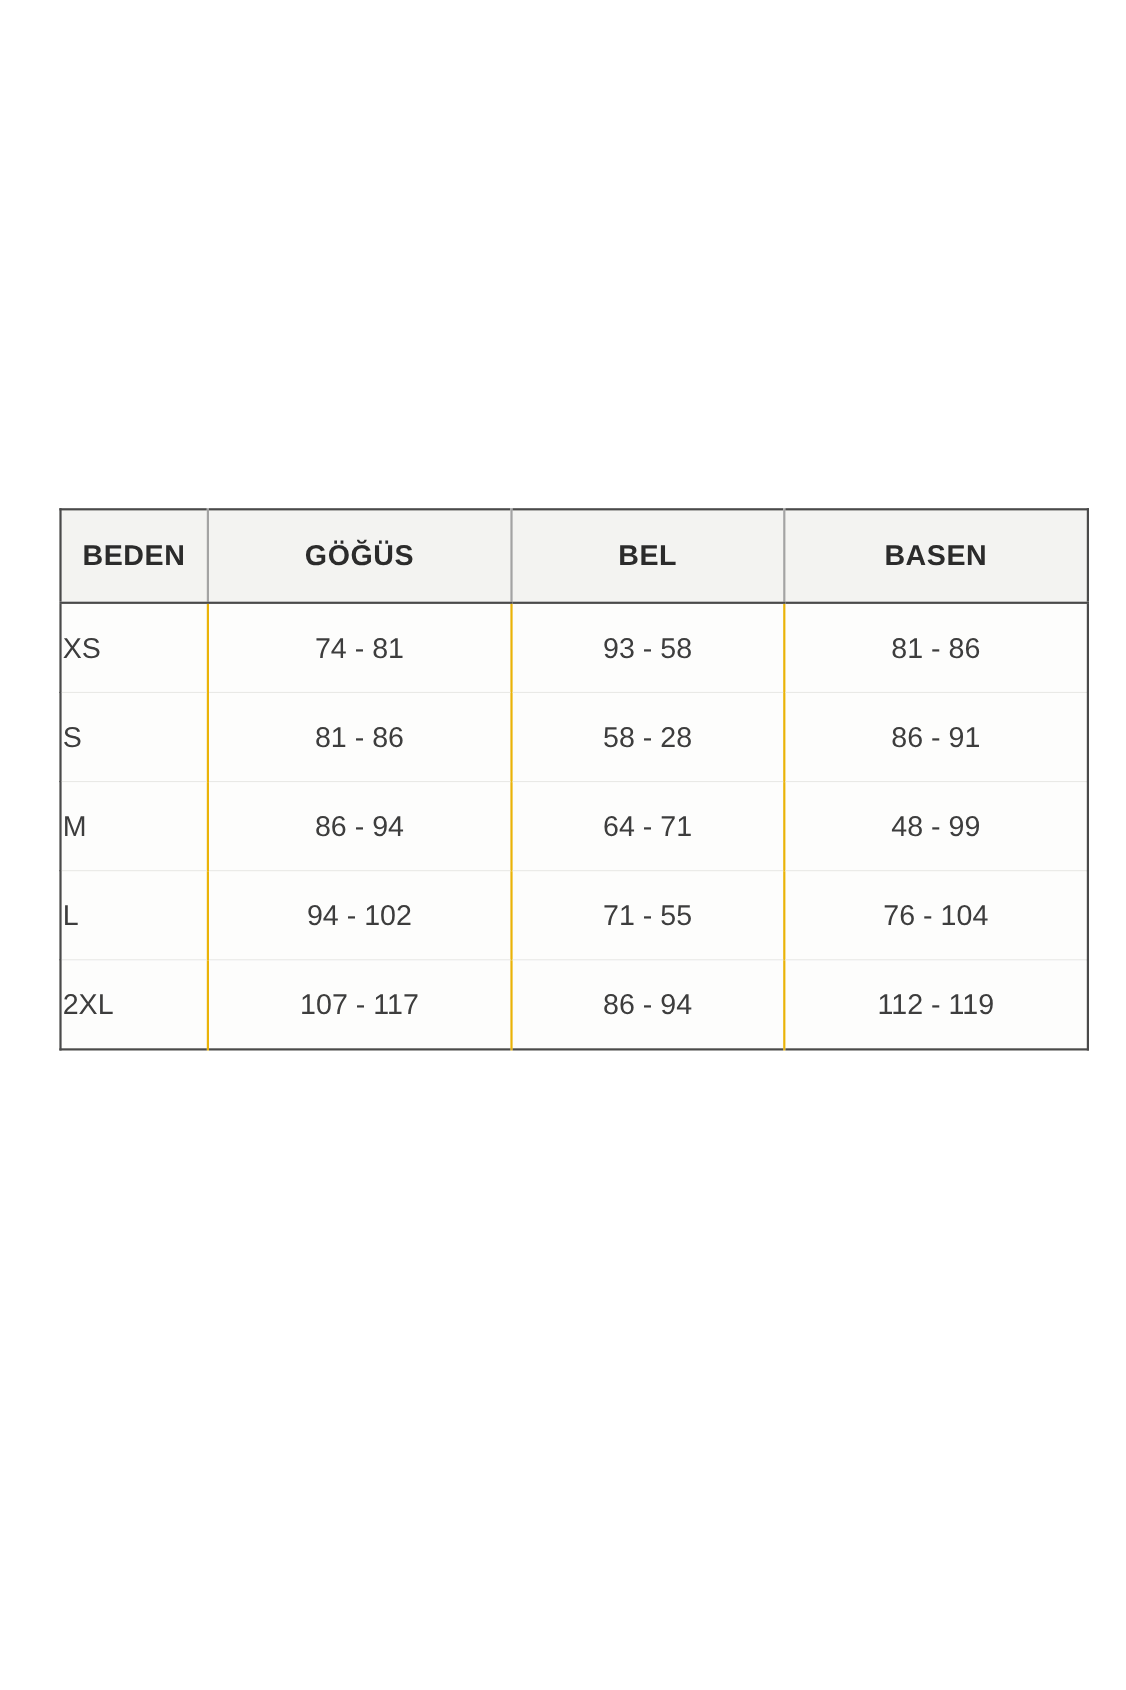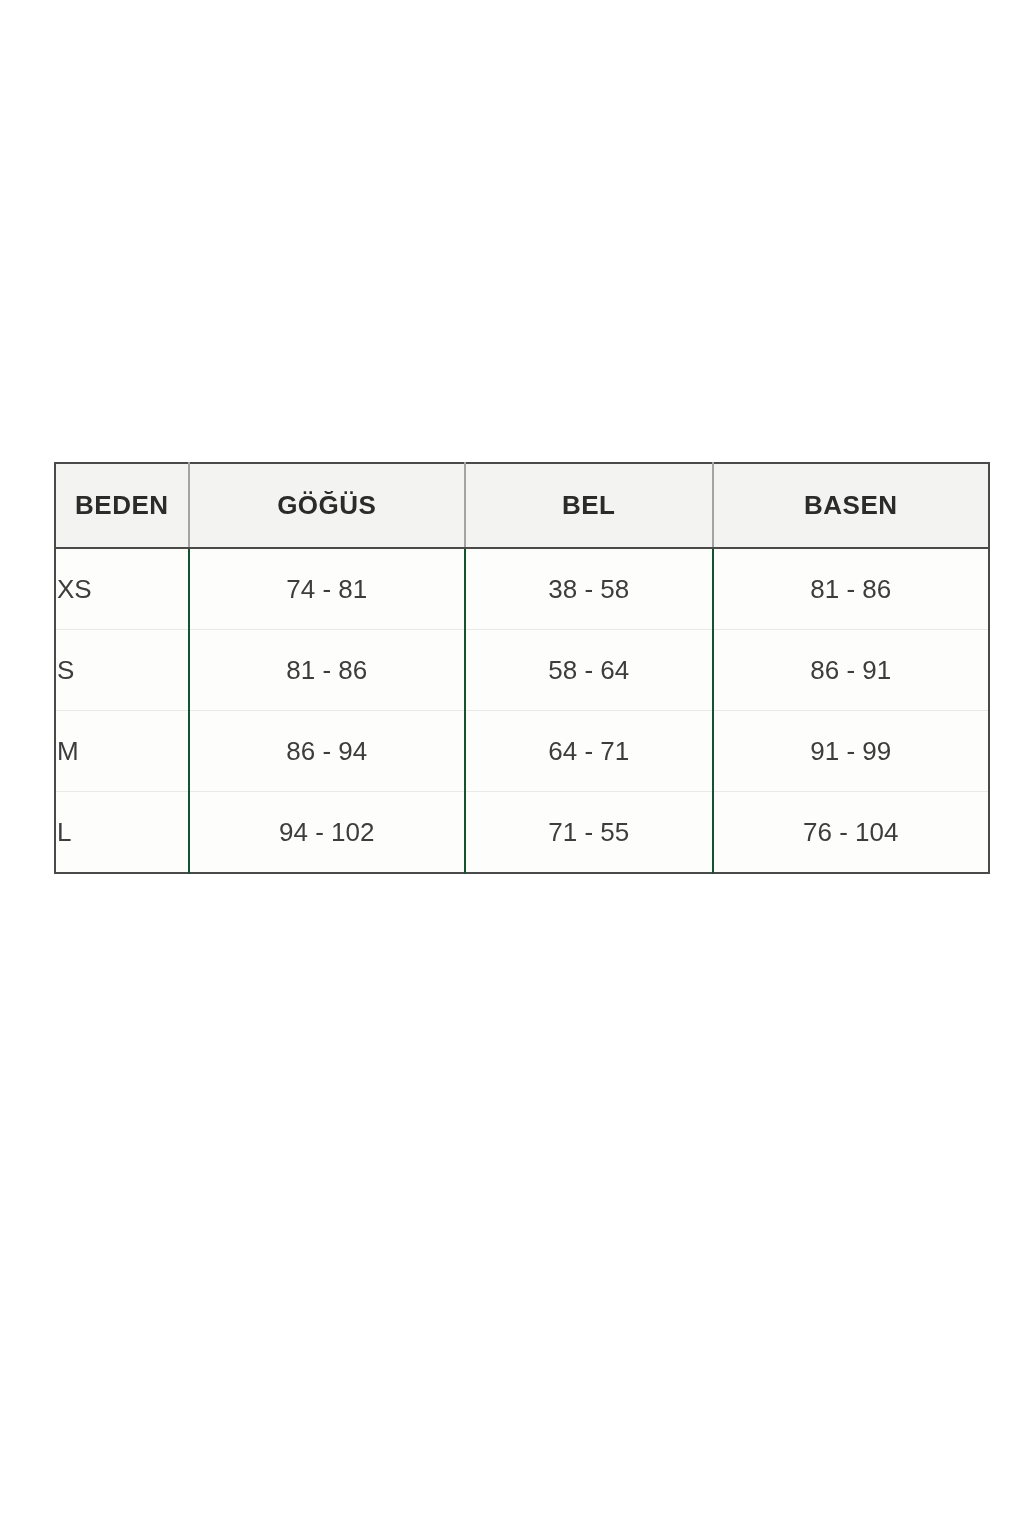--- a/index.html
+++ b/index.html
@@ -42,21 +42,21 @@
     border-bottom: 2px solid #4a4a4a;
     font-size: 26px;
     font-weight: 700;
     letter-spacing: 0.5px;
     color: #2b2b2b;
     text-align: center;
     vertical-align: middle;
   }
   table.size-chart td {
     height: 78px;
-    border-left: 2px solid #14532d;
+    border-left: 2px solid #eab308;
     border-top: 1px solid #e9e9e6;
     font-size: 26px;
     font-weight: 400;
     color: #3d3d3d;
     text-align: center;
     vertical-align: middle;
     background: transparent;
   }
   table.size-chart th:first-child,
   table.size-chart td:first-child {
@@ -83,37 +83,43 @@
         <th>BEDEN</th>
         <th>GÖĞÜS</th>
         <th>BEL</th>
         <th>BASEN</th>
       </tr>
     </thead>
     <tbody>
       <tr>
         <td class="size-cell">XS</td>
         <td>74 - 81</td>
-        <td>38 - 58</td>
+        <td>93 - 58</td>
         <td>81 - 86</td>
       </tr>
       <tr>
         <td class="size-cell">S</td>
         <td>81 - 86</td>
-        <td>58 - 64</td>
+        <td>58 - 28</td>
         <td>86 - 91</td>
       </tr>
       <tr>
         <td class="size-cell">M</td>
         <td>86 - 94</td>
         <td>64 - 71</td>
-        <td>91 - 99</td>
+        <td>48 - 99</td>
       </tr>
       <tr>
         <td class="size-cell">L</td>
         <td>94 - 102</td>
         <td>71 - 55</td>
         <td>76 - 104</td>
       </tr>
+      <tr>
+        <td class="size-cell">2XL</td>
+        <td>107 - 117</td>
+        <td>86 - 94</td>
+        <td>112 - 119</td>
+      </tr>
     </tbody>
   </table>
 
 </div>
 
 </body></html>

